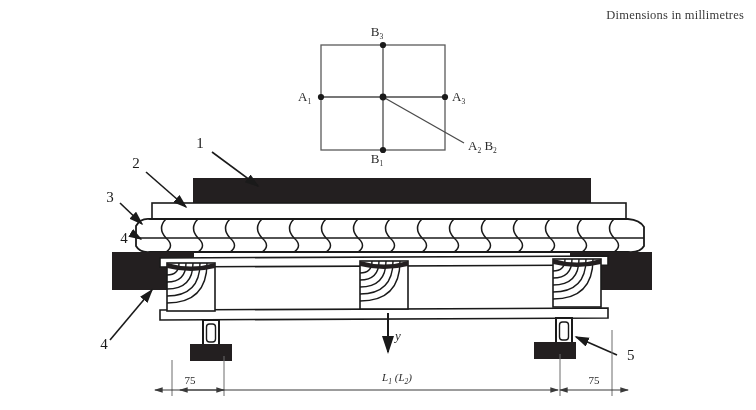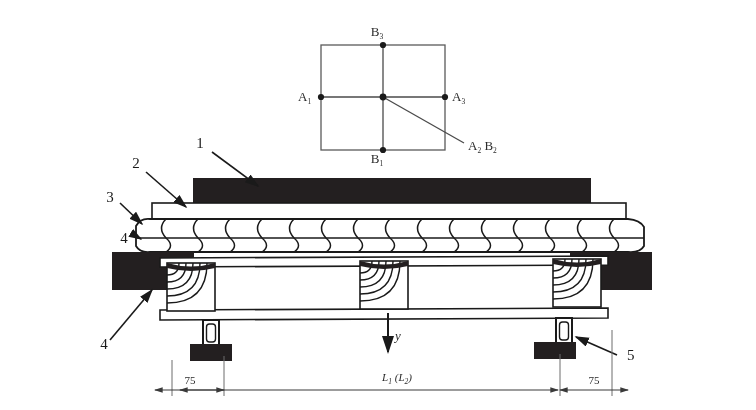--- a/index.html
+++ b/index.html
@@ -34,20 +34,21 @@
     font-size:11px;
     fill:#2b2b2b;
   }
   .sub{font-size:7.5px;}
 </style>
 </head>
 <body>
 
 <div id="stage">
 
+  <div class="note" style="right:12px;top:8px;">Dimensions in millimetres</div>
 
   <svg width="756" height="410" viewBox="0 0 756 410">
 
     <defs>
       <marker id="ah" markerWidth="9" markerHeight="9" refX="8" refY="3" orient="auto" markerUnits="strokeWidth">
         <path d="M0,0 L9,3 L0,6 z" fill="#1a1a1a"></path>
       </marker>
       <marker id="ahs" markerWidth="8" markerHeight="8" refX="7" refY="2.6" orient="auto" markerUnits="strokeWidth">
         <path d="M0,0 L8,2.6 L0,5.2 z" fill="#3a3a3a"></path>
       </marker>

